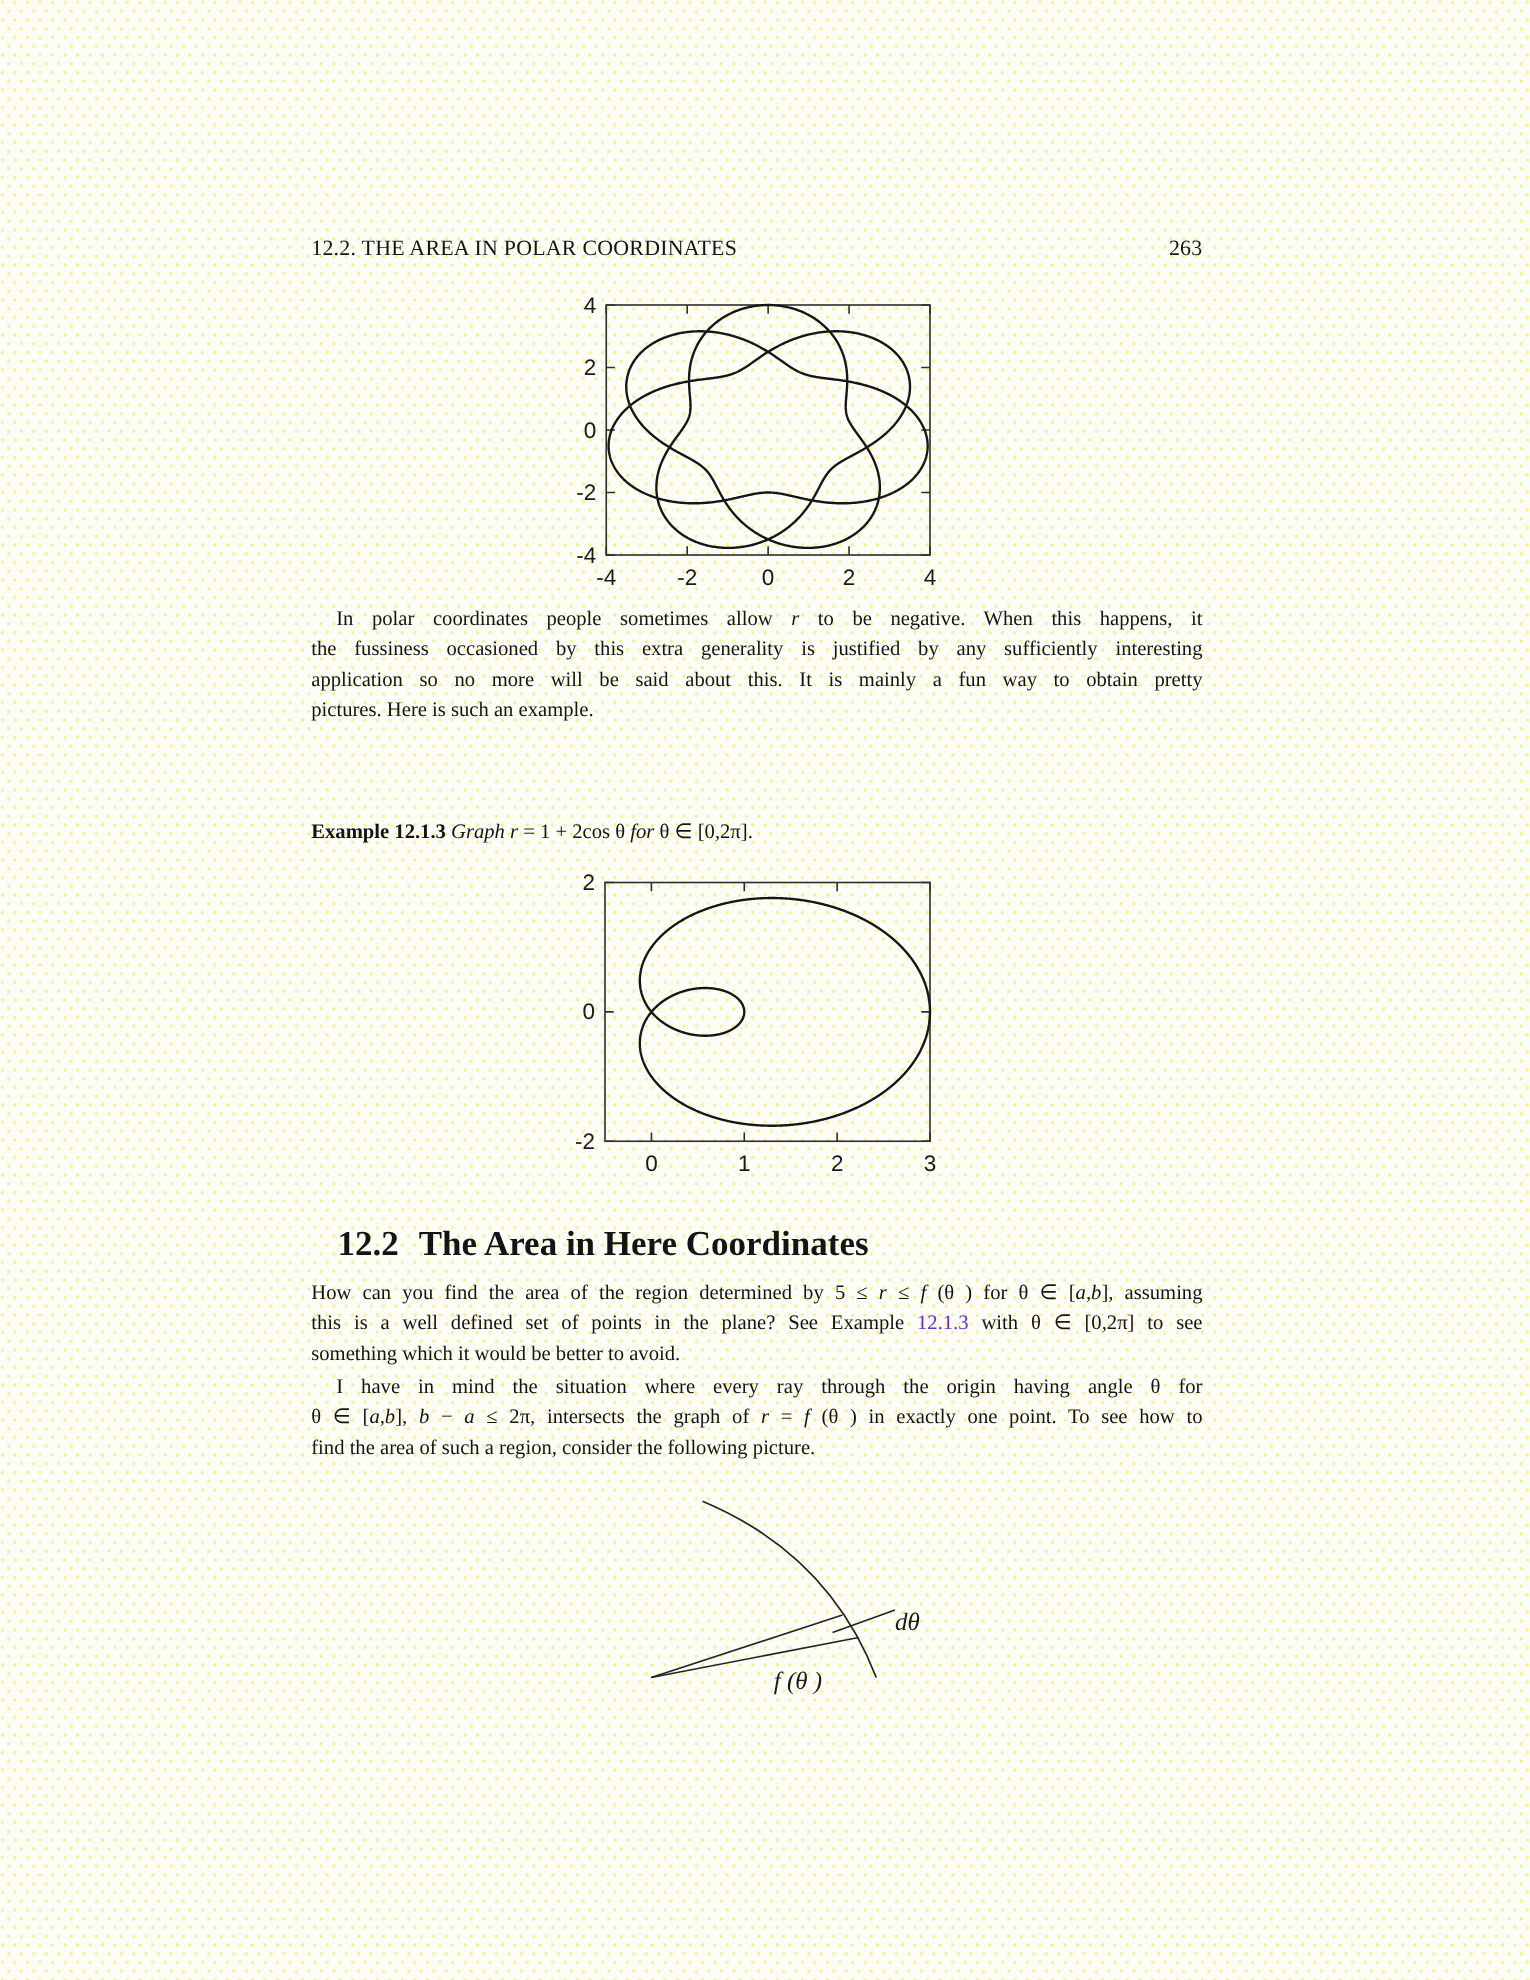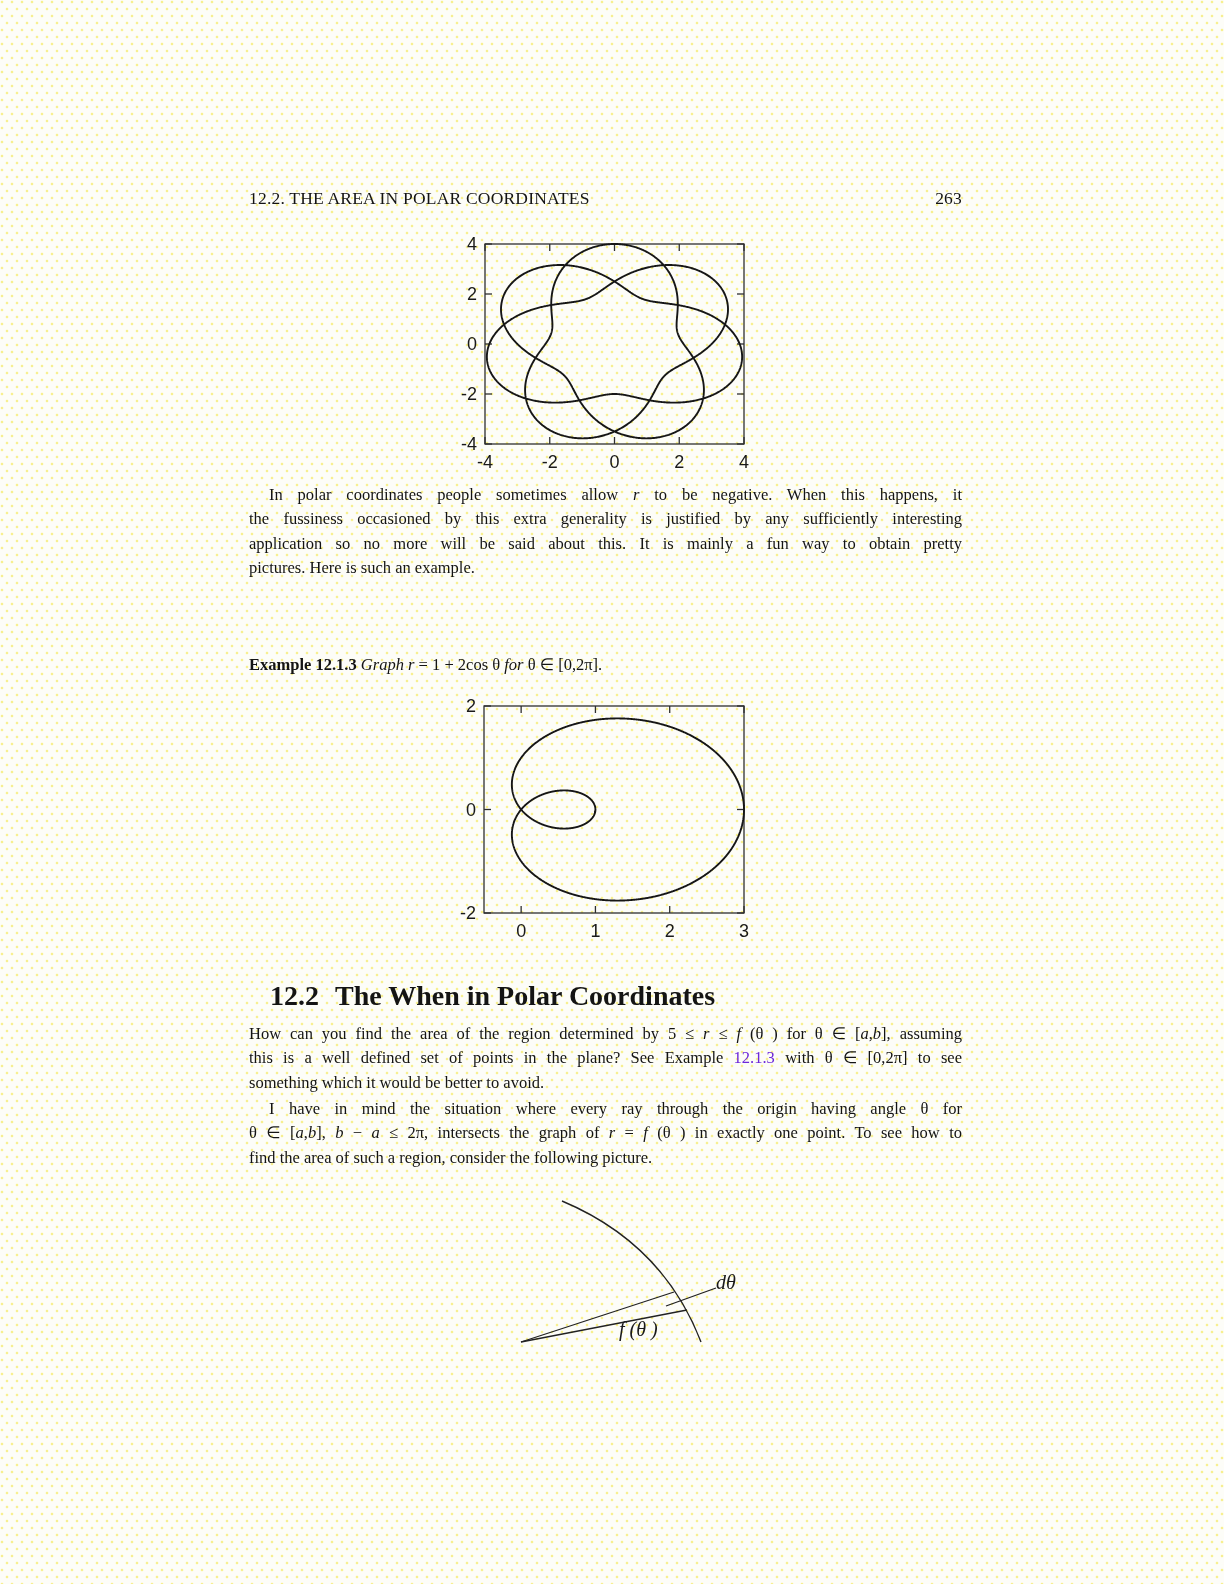--- a/index.html
+++ b/index.html
@@ -42,21 +42,21 @@
   }
   .fig{ position:absolute; }
   #fig1{ left:420px; top:230px; width:360px; height:256px; }
   #fig2{ left:420px; top:694px; width:360px; height:260px; }
   #diagram{ left:500px; top:1185px; width:320px; height:175px; }
   svg text{
     font-family:"Liberation Sans", sans-serif;
     font-size:18px; fill:#1a1a1a;
   }
   .dlabel{
-    position:absolute; font-style:italic; font-size:20px; color:#1a1a1a;
+    position:absolute; font-style:italic; font-size:20px; color:#1a1a1a;margin-top:16px;
   }
   #dtheta{ left:716px; top:1271px; }
   #ftheta{ left:619px; top:1318px; }
 </style>
 </head>
 <body>
 
 <div class="hdr">
   <span>12.2.  THE AREA IN POLAR COORDINATES</span>
   <span>263</span>
@@ -127,21 +127,21 @@
       <line x1="744" y1="809.5" x2="737" y2="809.5" stroke="#2f2f2f" stroke-width="1.3"></line>
       <text x="476" y="815.5" text-anchor="end">0</text>
       <line x1="484" y1="706" x2="491" y2="706" stroke="#2f2f2f" stroke-width="1.3"></line>
       <line x1="744" y1="706" x2="737" y2="706" stroke="#2f2f2f" stroke-width="1.3"></line>
       <text x="476" y="712" text-anchor="end">2</text>
       <path d="M744.00 809.50L744.00 809.09L743.99 808.69L743.99 808.28L743.98 807.87L743.97 807.47L743.95 807.06L743.94 806.66L743.92 806.25L743.90 805.84L743.87 805.44L743.85 805.03L743.82 804.63L743.78 804.22L743.75 803.81L743.71 803.41L743.67 803.00L743.63 802.60L743.59 802.19L743.54 801.79L743.49 801.38L743.44 800.98L743.38 800.57L743.33 800.17L743.27 799.76L743.21 799.36L743.14 798.96L743.07 798.55L743.00 798.15L742.93 797.75L742.86 797.34L742.78 796.94L742.70 796.54L742.62 796.14L742.53 795.74L742.44 795.33L742.35 794.93L742.26 794.53L742.17 794.13L742.07 793.73L741.97 793.33L741.87 792.93L741.76 792.53L741.65 792.13L741.54 791.73L741.43 791.34L741.32 790.94L741.20 790.54L741.08 790.14L740.96 789.75L740.83 789.35L740.71 788.96L740.58 788.56L740.44 788.17L740.31 787.77L740.17 787.38L740.03 786.98L739.89 786.59L739.75 786.20L739.60 785.80L739.45 785.41L739.30 785.02L739.14 784.63L738.99 784.24L738.83 783.85L738.67 783.46L738.50 783.07L738.34 782.68L738.17 782.30L738.00 781.91L737.82 781.52L737.65 781.14L737.47 780.75L737.29 780.37L737.10 779.98L736.92 779.60L736.73 779.22L736.54 778.84L736.35 778.45L736.15 778.07L735.95 777.69L735.75 777.31L735.55 776.93L735.35 776.55L735.14 776.18L734.93 775.80L734.72 775.42L734.51 775.05L734.29 774.67L734.07 774.30L733.85 773.93L733.63 773.55L733.40 773.18L733.17 772.81L732.94 772.44L732.71 772.07L732.48 771.70L732.24 771.33L732.00 770.96L731.76 770.60L731.52 770.23L731.27 769.87L731.02 769.50L730.77 769.14L730.52 768.78L730.26 768.41L730.01 768.05L729.75 767.69L729.49 767.33L729.22 766.97L728.96 766.62L728.69 766.26L728.42 765.90L728.15 765.55L727.87 765.20L727.59 764.84L727.31 764.49L727.03 764.14L726.75 763.79L726.46 763.44L726.18 763.09L725.89 762.74L725.60 762.40L725.30 762.05L725.01 761.71L724.71 761.36L724.41 761.02L724.10 760.68L723.80 760.34L723.49 760.00L723.18 759.66L722.87 759.32L722.56 758.98L722.25 758.65L721.93 758.31L721.61 757.98L721.29 757.65L720.97 757.32L720.64 756.98L720.31 756.66L719.99 756.33L719.65 756.00L719.32 755.67L718.99 755.35L718.65 755.02L718.31 754.70L717.97 754.38L717.63 754.06L717.28 753.74L716.94 753.42L716.59 753.10L716.24 752.79L715.88 752.47L715.53 752.16L715.17 751.85L714.82 751.53L714.46 751.22L714.09 750.91L713.73 750.61L713.37 750.30L713.00 749.99L712.63 749.69L712.26 749.39L711.89 749.08L711.51 748.78L711.14 748.48L710.76 748.18L710.38 747.89L710.00 747.59L709.61 747.30L709.23 747.00L708.84 746.71L708.45 746.42L708.06 746.13L707.67 745.84L707.28 745.56L706.88 745.27L706.48 744.99L706.08 744.70L705.68 744.42L705.28 744.14L704.88 743.86L704.47 743.58L704.07 743.31L703.66 743.03L703.25 742.76L702.83 742.48L702.42 742.21L702.01 741.94L701.59 741.67L701.17 741.41L700.75 741.14L700.33 740.88L699.91 740.61L699.48 740.35L699.06 740.09L698.63 739.83L698.20 739.57L697.77 739.32L697.34 739.06L696.90 738.81L696.47 738.56L696.03 738.31L695.60 738.06L695.16 737.81L694.72 737.56L694.27 737.32L693.83 737.07L693.39 736.83L692.94 736.59L692.49 736.35L692.04 736.11L691.59 735.88L691.14 735.64L690.69 735.41L690.23 735.18L689.78 734.95L689.32 734.72L688.86 734.49L688.41 734.26L687.94 734.04L687.48 733.82L687.02 733.59L686.56 733.37L686.09 733.16L685.62 732.94L685.15 732.72L684.69 732.51L684.22 732.30L683.74 732.09L683.27 731.88L682.80 731.67L682.32 731.46L681.85 731.26L681.37 731.05L680.89 730.85L680.41 730.65L679.93 730.45L679.45 730.25L678.97 730.06L678.48 729.86L678.00 729.67L677.51 729.48L677.03 729.29L676.54 729.10L676.05 728.92L675.56 728.73L675.07 728.55L674.58 728.37L674.08 728.19L673.59 728.01L673.10 727.83L672.60 727.66L672.10 727.48L671.61 727.31L671.11 727.14L670.61 726.97L670.11 726.81L669.61 726.64L669.11 726.48L668.60 726.31L668.10 726.15L667.60 725.99L667.09 725.84L666.59 725.68L666.08 725.53L665.57 725.37L665.06 725.22L664.56 725.07L664.05 724.92L663.54 724.78L663.03 724.63L662.51 724.49L662.00 724.35L661.49 724.21L660.98 724.07L660.46 723.94L659.95 723.80L659.43 723.67L658.92 723.54L658.40 723.41L657.88 723.28L657.36 723.15L656.85 723.03L656.33 722.90L655.81 722.78L655.29 722.66L654.77 722.54L654.24 722.43L653.72 722.31L653.20 722.20L652.68 722.09L652.16 721.98L651.63 721.87L651.11 721.76L650.58 721.66L650.06 721.55L649.53 721.45L649.01 721.35L648.48 721.25L647.96 721.16L647.43 721.06L646.90 720.97L646.38 720.88L645.85 720.79L645.32 720.70L644.79 720.61L644.26 720.53L643.73 720.44L643.21 720.36L642.68 720.28L642.15 720.20L641.62 720.13L641.09 720.05L640.56 719.98L640.03 719.91L639.49 719.84L638.96 719.77L638.43 719.70L637.90 719.64L637.37 719.58L636.84 719.51L636.31 719.45L635.78 719.40L635.24 719.34L634.71 719.29L634.18 719.23L633.65 719.18L633.12 719.13L632.58 719.08L632.05 719.04L631.52 718.99L630.99 718.95L630.46 718.91L629.92 718.87L629.39 718.83L628.86 718.79L628.33 718.76L627.80 718.72L627.26 718.69L626.73 718.66L626.20 718.64L625.67 718.61L625.14 718.58L624.61 718.56L624.08 718.54L623.55 718.52L623.02 718.50L622.48 718.49L621.95 718.47L621.42 718.46L620.89 718.45L620.36 718.44L619.84 718.43L619.31 718.42L618.78 718.42L618.25 718.41L617.72 718.41L617.19 718.41L616.66 718.41L616.14 718.42L615.61 718.42L615.08 718.43L614.56 718.44L614.03 718.45L613.51 718.46L612.98 718.47L612.45 718.48L611.93 718.50L611.41 718.52L610.88 718.54L610.36 718.56L609.84 718.58L609.31 718.61L608.79 718.63L608.27 718.66L607.75 718.69L607.23 718.72L606.71 718.75L606.19 718.79L605.67 718.82L605.15 718.86L604.64 718.90L604.12 718.94L603.60 718.98L603.09 719.02L602.57 719.07L602.06 719.12L601.54 719.16L601.03 719.21L600.52 719.27L600.01 719.32L599.49 719.37L598.98 719.43L598.47 719.49L597.96 719.55L597.46 719.61L596.95 719.67L596.44 719.73L595.93 719.80L595.43 719.87L594.92 719.93L594.42 720.00L593.92 720.08L593.41 720.15L592.91 720.22L592.41 720.30L591.91 720.38L591.41 720.46L590.91 720.54L590.42 720.62L589.92 720.70L589.42 720.79L588.93 720.88L588.43 720.96L587.94 721.05L587.45 721.14L586.96 721.24L586.47 721.33L585.98 721.43L585.49 721.52L585.00 721.62L584.52 721.72L584.03 721.82L583.55 721.93L583.06 722.03L582.58 722.14L582.10 722.24L581.62 722.35L581.14 722.46L580.66 722.57L580.18 722.69L579.71 722.80L579.23 722.92L578.76 723.03L578.28 723.15L577.81 723.27L577.34 723.39L576.87 723.52L576.40 723.64L575.94 723.77L575.47 723.89L575.01 724.02L574.54 724.15L574.08 724.28L573.62 724.41L573.16 724.55L572.70 724.68L572.24 724.82L571.78 724.96L571.33 725.10L570.87 725.24L570.42 725.38L569.97 725.52L569.52 725.67L569.07 725.81L568.62 725.96L568.18 726.11L567.73 726.26L567.29 726.41L566.85 726.56L566.40 726.71L565.96 726.87L565.53 727.02L565.09 727.18L564.65 727.34L564.22 727.50L563.79 727.66L563.35 727.82L562.92 727.99L562.49 728.15L562.07 728.32L561.64 728.48L561.22 728.65L560.79 728.82L560.37 728.99L559.95 729.16L559.53 729.34L559.12 729.51L558.70 729.69L558.29 729.86L557.87 730.04L557.46 730.22L557.05 730.40L556.64 730.58L556.24 730.77L555.83 730.95L555.43 731.13L555.03 731.32L554.62 731.51L554.23 731.70L553.83 731.89L553.43 732.08L553.04 732.27L552.64 732.46L552.25 732.65L551.86 732.85L551.48 733.04L551.09 733.24L550.70 733.44L550.32 733.64L549.94 733.84L549.56 734.04L549.18 734.24L548.81 734.45L548.43 734.65L548.06 734.85L547.69 735.06L547.32 735.27L546.95 735.48L546.58 735.69L546.22 735.90L545.85 736.11L545.49 736.32L545.13 736.53L544.77 736.75L544.42 736.96L544.06 737.18L543.71 737.40L543.36 737.61L543.01 737.83L542.66 738.05L542.32 738.27L541.97 738.49L541.63 738.72L541.29 738.94L540.95 739.16L540.61 739.39L540.28 739.62L539.95 739.84L539.61 740.07L539.28 740.30L538.96 740.53L538.63 740.76L538.31 740.99L537.98 741.22L537.66 741.46L537.34 741.69L537.03 741.92L536.71 742.16L536.40 742.40L536.09 742.63L535.78 742.87L535.47 743.11L535.17 743.35L534.86 743.59L534.56 743.83L534.26 744.07L533.96 744.31L533.66 744.56L533.37 744.80L533.08 745.04L532.79 745.29L532.50 745.53L532.21 745.78L531.93 746.03L531.64 746.28L531.36 746.52L531.08 746.77L530.81 747.02L530.53 747.27L530.26 747.53L529.99 747.78L529.72 748.03L529.45 748.28L529.18 748.54L528.92 748.79L528.66 749.05L528.40 749.30L528.14 749.56L527.89 749.81L527.63 750.07L527.38 750.33L527.13 750.59L526.88 750.85L526.64 751.11L526.39 751.37L526.15 751.63L525.91 751.89L525.67 752.15L525.44 752.41L525.20 752.67L524.97 752.94L524.74 753.20L524.51 753.47L524.29 753.73L524.06 753.99L523.84 754.26L523.62 754.53L523.41 754.79L523.19 755.06L522.98 755.33L522.76 755.59L522.55 755.86L522.35 756.13L522.14 756.40L521.94 756.67L521.74 756.94L521.54 757.21L521.34 757.48L521.14 757.75L520.95 758.02L520.76 758.29L520.57 758.56L520.38 758.84L520.20 759.11L520.01 759.38L519.83 759.66L519.65 759.93L519.48 760.20L519.30 760.48L519.13 760.75L518.96 761.02L518.79 761.30L518.62 761.57L518.46 761.85L518.29 762.13L518.13 762.40L517.97 762.68L517.82 762.95L517.66 763.23L517.51 763.51L517.36 763.78L517.21 764.06L517.06 764.34L516.92 764.62L516.78 764.89L516.64 765.17L516.50 765.45L516.36 765.73L516.23 766.01L516.10 766.28L515.97 766.56L515.84 766.84L515.71 767.12L515.59 767.40L515.47 767.68L515.35 767.96L515.23 768.23L515.11 768.51L515.00 768.79L514.89 769.07L514.78 769.35L514.67 769.63L514.57 769.91L514.46 770.19L514.36 770.47L514.26 770.75L514.17 771.03L514.07 771.31L513.98 771.59L513.89 771.87L513.80 772.15L513.71 772.42L513.63 772.70L513.54 772.98L513.46 773.26L513.38 773.54L513.31 773.82L513.23 774.10L513.16 774.38L513.09 774.66L513.02 774.94L512.95 775.22L512.89 775.49L512.82 775.77L512.76 776.05L512.70 776.33L512.65 776.61L512.59 776.88L512.54 777.16L512.49 777.44L512.44 777.72L512.39 777.99L512.35 778.27L512.31 778.55L512.26 778.82L512.23 779.10L512.19 779.38L512.15 779.65L512.12 779.93L512.09 780.21L512.06 780.48L512.03 780.76L512.01 781.03L511.98 781.30L511.96 781.58L511.94 781.85L511.93 782.13L511.91 782.40L511.90 782.67L511.89 782.95L511.88 783.22L511.87 783.49L511.86 783.76L511.86 784.04L511.86 784.31L511.86 784.58L511.86 784.85L511.86 785.12L511.87 785.39L511.88 785.66L511.89 785.93L511.90 786.20L511.91 786.46L511.93 786.73L511.94 787.00L511.96 787.27L511.98 787.53L512.00 787.80L512.03 788.07L512.06 788.33L512.08 788.60L512.11 788.86L512.15 789.13L512.18 789.39L512.21 789.65L512.25 789.92L512.29 790.18L512.33 790.44L512.37 790.70L512.42 790.96L512.47 791.22L512.51 791.48L512.56 791.74L512.62 792.00L512.67 792.26L512.72 792.52L512.78 792.77L512.84 793.03L512.90 793.29L512.96 793.54L513.03 793.80L513.09 794.05L513.16 794.30L513.23 794.56L513.30 794.81L513.37 795.06L513.45 795.31L513.52 795.56L513.60 795.81L513.68 796.06L513.76 796.31L513.85 796.56L513.93 796.81L514.02 797.06L514.10 797.30L514.19 797.55L514.29 797.79L514.38 798.04L514.47 798.28L514.57 798.53L514.67 798.77L514.77 799.01L514.87 799.25L514.97 799.49L515.07 799.73L515.18 799.97L515.29 800.21L515.40 800.44L515.51 800.68L515.62 800.92L515.73 801.15L515.85 801.39L515.97 801.62L516.08 801.85L516.20 802.09L516.32 802.32L516.45 802.55L516.57 802.78L516.70 803.01L516.83 803.24L516.95 803.46L517.09 803.69L517.22 803.92L517.35 804.14L517.49 804.37L517.62 804.59L517.76 804.81L517.90 805.04L518.04 805.26L518.18 805.48L518.33 805.70L518.47 805.92L518.62 806.13L518.76 806.35L518.91 806.57L519.06 806.78L519.22 807.00L519.37 807.21L519.52 807.42L519.68 807.63L519.84 807.85L520.00 808.06L520.16 808.26L520.32 808.47L520.48 808.68L520.64 808.89L520.81 809.09L520.98 809.30L521.14 809.50L521.31 809.70L521.48 809.90L521.65 810.11L521.83 810.31L522.00 810.50L522.18 810.70L522.35 810.90L522.53 811.10L522.71 811.29L522.89 811.49L523.07 811.68L523.25 811.87L523.44 812.06L523.62 812.25L523.81 812.44L523.99 812.63L524.18 812.82L524.37 813.00L524.56 813.19L524.75 813.37L524.95 813.56L525.14 813.74L525.34 813.92L525.53 814.10L525.73 814.28L525.93 814.46L526.13 814.64L526.33 814.81L526.53 814.99L526.73 815.16L526.93 815.34L527.14 815.51L527.34 815.68L527.55 815.85L527.76 816.02L527.97 816.19L528.18 816.36L528.39 816.52L528.60 816.69L528.81 816.85L529.02 817.01L529.24 817.18L529.45 817.34L529.67 817.50L529.88 817.65L530.10 817.81L530.32 817.97L530.54 818.12L530.76 818.28L530.98 818.43L531.20 818.58L531.42 818.73L531.65 818.88L531.87 819.03L532.10 819.18L532.32 819.33L532.55 819.47L532.78 819.62L533.01 819.76L533.23 819.90L533.46 820.04L533.69 820.18L533.93 820.32L534.16 820.46L534.39 820.60L534.62 820.73L534.86 820.87L535.09 821.00L535.33 821.13L535.56 821.26L535.80 821.39L536.04 821.52L536.27 821.65L536.51 821.77L536.75 821.90L536.99 822.02L537.23 822.15L537.47 822.27L537.71 822.39L537.96 822.51L538.20 822.63L538.44 822.74L538.69 822.86L538.93 822.98L539.17 823.09L539.42 823.20L539.67 823.31L539.91 823.42L540.16 823.53L540.41 823.64L540.65 823.75L540.90 823.85L541.15 823.96L541.40 824.06L541.65 824.16L541.90 824.26L542.15 824.36L542.40 824.46L542.65 824.56L542.90 824.66L543.15 824.75L543.40 824.85L543.66 824.94L543.91 825.03L544.16 825.12L544.42 825.21L544.67 825.30L544.92 825.39L545.18 825.47L545.43 825.56L545.69 825.64L545.94 825.72L546.20 825.80L546.45 825.88L546.71 825.96L546.96 826.04L547.22 826.12L547.48 826.19L547.73 826.27L547.99 826.34L548.25 826.41L548.50 826.48L548.76 826.55L549.02 826.62L549.27 826.69L549.53 826.75L549.79 826.82L550.05 826.88L550.30 826.94L550.56 827.00L550.82 827.06L551.08 827.12L551.34 827.18L551.59 827.24L551.85 827.29L552.11 827.35L552.37 827.40L552.63 827.45L552.88 827.50L553.14 827.55L553.40 827.60L553.66 827.65L553.92 827.69L554.17 827.74L554.43 827.78L554.69 827.82L554.95 827.87L555.21 827.91L555.46 827.95L555.72 827.98L555.98 828.02L556.23 828.06L556.49 828.09L556.75 828.12L557.01 828.16L557.26 828.19L557.52 828.22L557.77 828.25L558.03 828.27L558.29 828.30L558.54 828.32L558.80 828.35L559.05 828.37L559.31 828.39L559.56 828.41L559.82 828.43L560.07 828.45L560.32 828.47L560.58 828.49L560.83 828.50L561.08 828.52L561.33 828.53L561.59 828.54L561.84 828.55L562.09 828.56L562.34 828.57L562.59 828.58L562.84 828.58L563.09 828.59L563.34 828.59L563.59 828.59L563.84 828.60L564.09 828.60L564.34 828.60L564.58 828.59L564.83 828.59L565.08 828.59L565.32 828.58L565.57 828.58L565.81 828.57L566.06 828.56L566.30 828.55L566.55 828.54L566.79 828.53L567.03 828.52L567.28 828.51L567.52 828.49L567.76 828.48L568.00 828.46L568.24 828.44L568.48 828.42L568.72 828.40L568.95 828.38L569.19 828.36L569.43 828.34L569.67 828.31L569.90 828.29L570.14 828.26L570.37 828.24L570.60 828.21L570.84 828.18L571.07 828.15L571.30 828.12L571.53 828.09L571.76 828.05L571.99 828.02L572.22 827.98L572.45 827.95L572.68 827.91L572.90 827.87L573.13 827.83L573.35 827.79L573.58 827.75L573.80 827.71L574.03 827.67L574.25 827.62L574.47 827.58L574.69 827.53L574.91 827.49L575.13 827.44L575.35 827.39L575.56 827.34L575.78 827.29L576.00 827.24L576.21 827.19L576.43 827.13L576.64 827.08L576.85 827.02L577.06 826.97L577.27 826.91L577.48 826.85L577.69 826.79L577.90 826.73L578.10 826.67L578.31 826.61L578.52 826.55L578.72 826.48L578.92 826.42L579.12 826.35L579.33 826.29L579.53 826.22L579.72 826.15L579.92 826.09L580.12 826.02L580.32 825.95L580.51 825.87L580.71 825.80L580.90 825.73L581.09 825.66L581.28 825.58L581.47 825.51L581.66 825.43L581.85 825.35L582.04 825.28L582.22 825.20L582.41 825.12L582.59 825.04L582.77 824.96L582.95 824.88L583.13 824.79L583.31 824.71L583.49 824.63L583.67 824.54L583.85 824.46L584.02 824.37L584.19 824.28L584.37 824.19L584.54 824.11L584.71 824.02L584.88 823.93L585.05 823.84L585.21 823.74L585.38 823.65L585.54 823.56L585.71 823.47L585.87 823.37L586.03 823.28L586.19 823.18L586.35 823.08L586.50 822.99L586.66 822.89L586.81 822.79L586.97 822.69L587.12 822.59L587.27 822.49L587.42 822.39L587.57 822.29L587.72 822.19L587.86 822.08L588.01 821.98L588.15 821.88L588.29 821.77L588.43 821.67L588.57 821.56L588.71 821.45L588.85 821.35L588.98 821.24L589.12 821.13L589.25 821.02L589.38 820.91L589.51 820.80L589.64 820.69L589.77 820.58L589.90 820.47L590.02 820.36L590.15 820.25L590.27 820.13L590.39 820.02L590.51 819.90L590.63 819.79L590.75 819.67L590.86 819.56L590.98 819.44L591.09 819.33L591.20 819.21L591.31 819.09L591.42 818.97L591.53 818.85L591.63 818.73L591.74 818.61L591.84 818.49L591.94 818.37L592.04 818.25L592.14 818.13L592.24 818.01L592.34 817.89L592.43 817.77L592.52 817.64L592.62 817.52L592.71 817.40L592.80 817.27L592.88 817.15L592.97 817.02L593.05 816.90L593.14 816.77L593.22 816.65L593.30 816.52L593.38 816.39L593.46 816.27L593.53 816.14L593.61 816.01L593.68 815.88L593.75 815.76L593.82 815.63L593.89 815.50L593.96 815.37L594.02 815.24L594.09 815.11L594.15 814.98L594.21 814.85L594.27 814.72L594.33 814.59L594.39 814.46L594.44 814.33L594.50 814.20L594.55 814.06L594.60 813.93L594.65 813.80L594.70 813.67L594.74 813.54L594.79 813.40L594.83 813.27L594.87 813.14L594.91 813.00L594.95 812.87L594.99 812.74L595.03 812.60L595.06 812.47L595.09 812.34L595.12 812.20L595.15 812.07L595.18 811.93L595.21 811.80L595.23 811.66L595.26 811.53L595.28 811.39L595.30 811.26L595.32 811.12L595.34 810.99L595.35 810.85L595.37 810.72L595.38 810.58L595.39 810.45L595.40 810.31L595.41 810.18L595.42 810.04L595.42 809.91L595.43 809.77L595.43 809.64L595.43 809.50L595.43 809.36L595.43 809.23L595.42 809.09L595.42 808.96L595.41 808.82L595.40 808.69L595.39 808.55L595.38 808.42L595.37 808.28L595.35 808.15L595.34 808.01L595.32 807.88L595.30 807.74L595.28 807.61L595.26 807.47L595.23 807.34L595.21 807.20L595.18 807.07L595.15 806.93L595.12 806.80L595.09 806.66L595.06 806.53L595.03 806.40L594.99 806.26L594.95 806.13L594.91 806.00L594.87 805.86L594.83 805.73L594.79 805.60L594.74 805.46L594.70 805.33L594.65 805.20L594.60 805.07L594.55 804.94L594.50 804.80L594.44 804.67L594.39 804.54L594.33 804.41L594.27 804.28L594.21 804.15L594.15 804.02L594.09 803.89L594.02 803.76L593.96 803.63L593.89 803.50L593.82 803.37L593.75 803.24L593.68 803.12L593.61 802.99L593.53 802.86L593.46 802.73L593.38 802.61L593.30 802.48L593.22 802.35L593.14 802.23L593.05 802.10L592.97 801.98L592.88 801.85L592.80 801.73L592.71 801.60L592.62 801.48L592.52 801.36L592.43 801.23L592.34 801.11L592.24 800.99L592.14 800.87L592.04 800.75L591.94 800.63L591.84 800.51L591.74 800.39L591.63 800.27L591.53 800.15L591.42 800.03L591.31 799.91L591.20 799.79L591.09 799.67L590.98 799.56L590.86 799.44L590.75 799.33L590.63 799.21L590.51 799.10L590.39 798.98L590.27 798.87L590.15 798.75L590.02 798.64L589.90 798.53L589.77 798.42L589.64 798.31L589.51 798.20L589.38 798.09L589.25 797.98L589.12 797.87L588.98 797.76L588.85 797.65L588.71 797.55L588.57 797.44L588.43 797.33L588.29 797.23L588.15 797.12L588.01 797.02L587.86 796.92L587.72 796.81L587.57 796.71L587.42 796.61L587.27 796.51L587.12 796.41L586.97 796.31L586.81 796.21L586.66 796.11L586.50 796.01L586.35 795.92L586.19 795.82L586.03 795.72L585.87 795.63L585.71 795.53L585.54 795.44L585.38 795.35L585.21 795.26L585.05 795.16L584.88 795.07L584.71 794.98L584.54 794.89L584.37 794.81L584.19 794.72L584.02 794.63L583.85 794.54L583.67 794.46L583.49 794.37L583.31 794.29L583.13 794.21L582.95 794.12L582.77 794.04L582.59 793.96L582.41 793.88L582.22 793.80L582.04 793.72L581.85 793.65L581.66 793.57L581.47 793.49L581.28 793.42L581.09 793.34L580.90 793.27L580.71 793.20L580.51 793.13L580.32 793.05L580.12 792.98L579.92 792.91L579.72 792.85L579.53 792.78L579.33 792.71L579.12 792.65L578.92 792.58L578.72 792.52L578.52 792.45L578.31 792.39L578.10 792.33L577.90 792.27L577.69 792.21L577.48 792.15L577.27 792.09L577.06 792.03L576.85 791.98L576.64 791.92L576.43 791.87L576.21 791.81L576.00 791.76L575.78 791.71L575.56 791.66L575.35 791.61L575.13 791.56L574.91 791.51L574.69 791.47L574.47 791.42L574.25 791.38L574.03 791.33L573.80 791.29L573.58 791.25L573.35 791.21L573.13 791.17L572.90 791.13L572.68 791.09L572.45 791.05L572.22 791.02L571.99 790.98L571.76 790.95L571.53 790.91L571.30 790.88L571.07 790.85L570.84 790.82L570.60 790.79L570.37 790.76L570.14 790.74L569.90 790.71L569.67 790.69L569.43 790.66L569.19 790.64L568.95 790.62L568.72 790.60L568.48 790.58L568.24 790.56L568.00 790.54L567.76 790.52L567.52 790.51L567.28 790.49L567.03 790.48L566.79 790.47L566.55 790.46L566.30 790.45L566.06 790.44L565.81 790.43L565.57 790.42L565.32 790.42L565.08 790.41L564.83 790.41L564.58 790.41L564.34 790.40L564.09 790.40L563.84 790.40L563.59 790.41L563.34 790.41L563.09 790.41L562.84 790.42L562.59 790.42L562.34 790.43L562.09 790.44L561.84 790.45L561.59 790.46L561.33 790.47L561.08 790.48L560.83 790.50L560.58 790.51L560.32 790.53L560.07 790.55L559.82 790.57L559.56 790.59L559.31 790.61L559.05 790.63L558.80 790.65L558.54 790.68L558.29 790.70L558.03 790.73L557.77 790.75L557.52 790.78L557.26 790.81L557.01 790.84L556.75 790.88L556.49 790.91L556.23 790.94L555.98 790.98L555.72 791.02L555.46 791.05L555.21 791.09L554.95 791.13L554.69 791.18L554.43 791.22L554.17 791.26L553.92 791.31L553.66 791.35L553.40 791.40L553.14 791.45L552.88 791.50L552.63 791.55L552.37 791.60L552.11 791.65L551.85 791.71L551.59 791.76L551.34 791.82L551.08 791.88L550.82 791.94L550.56 792.00L550.30 792.06L550.05 792.12L549.79 792.18L549.53 792.25L549.27 792.31L549.02 792.38L548.76 792.45L548.50 792.52L548.25 792.59L547.99 792.66L547.73 792.73L547.48 792.81L547.22 792.88L546.96 792.96L546.71 793.04L546.45 793.12L546.20 793.20L545.94 793.28L545.69 793.36L545.43 793.44L545.18 793.53L544.92 793.61L544.67 793.70L544.42 793.79L544.16 793.88L543.91 793.97L543.66 794.06L543.40 794.15L543.15 794.25L542.90 794.34L542.65 794.44L542.40 794.54L542.15 794.64L541.90 794.74L541.65 794.84L541.40 794.94L541.15 795.04L540.90 795.15L540.65 795.25L540.41 795.36L540.16 795.47L539.91 795.58L539.67 795.69L539.42 795.80L539.17 795.91L538.93 796.02L538.69 796.14L538.44 796.26L538.20 796.37L537.96 796.49L537.71 796.61L537.47 796.73L537.23 796.85L536.99 796.98L536.75 797.10L536.51 797.23L536.27 797.35L536.04 797.48L535.80 797.61L535.56 797.74L535.33 797.87L535.09 798.00L534.86 798.13L534.62 798.27L534.39 798.40L534.16 798.54L533.93 798.68L533.69 798.82L533.46 798.96L533.23 799.10L533.01 799.24L532.78 799.38L532.55 799.53L532.32 799.67L532.10 799.82L531.87 799.97L531.65 800.12L531.42 800.27L531.20 800.42L530.98 800.57L530.76 800.72L530.54 800.88L530.32 801.03L530.10 801.19L529.88 801.35L529.67 801.50L529.45 801.66L529.24 801.82L529.02 801.99L528.81 802.15L528.60 802.31L528.39 802.48L528.18 802.64L527.97 802.81L527.76 802.98L527.55 803.15L527.34 803.32L527.14 803.49L526.93 803.66L526.73 803.84L526.53 804.01L526.33 804.19L526.13 804.36L525.93 804.54L525.73 804.72L525.53 804.90L525.34 805.08L525.14 805.26L524.95 805.44L524.75 805.63L524.56 805.81L524.37 806.00L524.18 806.18L523.99 806.37L523.81 806.56L523.62 806.75L523.44 806.94L523.25 807.13L523.07 807.32L522.89 807.51L522.71 807.71L522.53 807.90L522.35 808.10L522.18 808.30L522.00 808.50L521.83 808.69L521.65 808.89L521.48 809.10L521.31 809.30L521.14 809.50L520.98 809.70L520.81 809.91L520.64 810.11L520.48 810.32L520.32 810.53L520.16 810.74L520.00 810.94L519.84 811.15L519.68 811.37L519.52 811.58L519.37 811.79L519.22 812.00L519.06 812.22L518.91 812.43L518.76 812.65L518.62 812.87L518.47 813.08L518.33 813.30L518.18 813.52L518.04 813.74L517.90 813.96L517.76 814.19L517.62 814.41L517.49 814.63L517.35 814.86L517.22 815.08L517.09 815.31L516.95 815.54L516.83 815.76L516.70 815.99L516.57 816.22L516.45 816.45L516.32 816.68L516.20 816.91L516.08 817.15L515.97 817.38L515.85 817.61L515.73 817.85L515.62 818.08L515.51 818.32L515.40 818.56L515.29 818.79L515.18 819.03L515.07 819.27L514.97 819.51L514.87 819.75L514.77 819.99L514.67 820.23L514.57 820.47L514.47 820.72L514.38 820.96L514.29 821.21L514.19 821.45L514.10 821.70L514.02 821.94L513.93 822.19L513.85 822.44L513.76 822.69L513.68 822.94L513.60 823.19L513.52 823.44L513.45 823.69L513.37 823.94L513.30 824.19L513.23 824.44L513.16 824.70L513.09 824.95L513.03 825.20L512.96 825.46L512.90 825.71L512.84 825.97L512.78 826.23L512.72 826.48L512.67 826.74L512.62 827.00L512.56 827.26L512.51 827.52L512.47 827.78L512.42 828.04L512.37 828.30L512.33 828.56L512.29 828.82L512.25 829.08L512.21 829.35L512.18 829.61L512.15 829.87L512.11 830.14L512.08 830.40L512.06 830.67L512.03 830.93L512.00 831.20L511.98 831.47L511.96 831.73L511.94 832.00L511.93 832.27L511.91 832.54L511.90 832.80L511.89 833.07L511.88 833.34L511.87 833.61L511.86 833.88L511.86 834.15L511.86 834.42L511.86 834.69L511.86 834.96L511.86 835.24L511.87 835.51L511.88 835.78L511.89 836.05L511.90 836.33L511.91 836.60L511.93 836.87L511.94 837.15L511.96 837.42L511.98 837.70L512.01 837.97L512.03 838.24L512.06 838.52L512.09 838.79L512.12 839.07L512.15 839.35L512.19 839.62L512.23 839.90L512.26 840.18L512.31 840.45L512.35 840.73L512.39 841.01L512.44 841.28L512.49 841.56L512.54 841.84L512.59 842.12L512.65 842.39L512.70 842.67L512.76 842.95L512.82 843.23L512.89 843.51L512.95 843.78L513.02 844.06L513.09 844.34L513.16 844.62L513.23 844.90L513.31 845.18L513.38 845.46L513.46 845.74L513.54 846.02L513.63 846.30L513.71 846.58L513.80 846.85L513.89 847.13L513.98 847.41L514.07 847.69L514.17 847.97L514.26 848.25L514.36 848.53L514.46 848.81L514.57 849.09L514.67 849.37L514.78 849.65L514.89 849.93L515.00 850.21L515.11 850.49L515.23 850.77L515.35 851.04L515.47 851.32L515.59 851.60L515.71 851.88L515.84 852.16L515.97 852.44L516.10 852.72L516.23 852.99L516.36 853.27L516.50 853.55L516.64 853.83L516.78 854.11L516.92 854.38L517.06 854.66L517.21 854.94L517.36 855.22L517.51 855.49L517.66 855.77L517.82 856.05L517.97 856.32L518.13 856.60L518.29 856.87L518.46 857.15L518.62 857.43L518.79 857.70L518.96 857.98L519.13 858.25L519.30 858.52L519.48 858.80L519.65 859.07L519.83 859.34L520.01 859.62L520.20 859.89L520.38 860.16L520.57 860.44L520.76 860.71L520.95 860.98L521.14 861.25L521.34 861.52L521.54 861.79L521.74 862.06L521.94 862.33L522.14 862.60L522.35 862.87L522.55 863.14L522.76 863.41L522.98 863.67L523.19 863.94L523.41 864.21L523.62 864.47L523.84 864.74L524.06 865.01L524.29 865.27L524.51 865.53L524.74 865.80L524.97 866.06L525.20 866.33L525.44 866.59L525.67 866.85L525.91 867.11L526.15 867.37L526.39 867.63L526.64 867.89L526.88 868.15L527.13 868.41L527.38 868.67L527.63 868.93L527.89 869.19L528.14 869.44L528.40 869.70L528.66 869.95L528.92 870.21L529.18 870.46L529.45 870.72L529.72 870.97L529.99 871.22L530.26 871.47L530.53 871.73L530.81 871.98L531.08 872.23L531.36 872.48L531.64 872.72L531.93 872.97L532.21 873.22L532.50 873.47L532.79 873.71L533.08 873.96L533.37 874.20L533.66 874.44L533.96 874.69L534.26 874.93L534.56 875.17L534.86 875.41L535.17 875.65L535.47 875.89L535.78 876.13L536.09 876.37L536.40 876.60L536.71 876.84L537.03 877.08L537.34 877.31L537.66 877.54L537.98 877.78L538.31 878.01L538.63 878.24L538.96 878.47L539.28 878.70L539.61 878.93L539.95 879.16L540.28 879.38L540.61 879.61L540.95 879.84L541.29 880.06L541.63 880.28L541.97 880.51L542.32 880.73L542.66 880.95L543.01 881.17L543.36 881.39L543.71 881.60L544.06 881.82L544.42 882.04L544.77 882.25L545.13 882.47L545.49 882.68L545.85 882.89L546.22 883.10L546.58 883.31L546.95 883.52L547.32 883.73L547.69 883.94L548.06 884.15L548.43 884.35L548.81 884.55L549.18 884.76L549.56 884.96L549.94 885.16L550.32 885.36L550.70 885.56L551.09 885.76L551.48 885.96L551.86 886.15L552.25 886.35L552.64 886.54L553.04 886.73L553.43 886.92L553.83 887.11L554.23 887.30L554.62 887.49L555.03 887.68L555.43 887.87L555.83 888.05L556.24 888.23L556.64 888.42L557.05 888.60L557.46 888.78L557.87 888.96L558.29 889.14L558.70 889.31L559.12 889.49L559.53 889.66L559.95 889.84L560.37 890.01L560.79 890.18L561.22 890.35L561.64 890.52L562.07 890.68L562.49 890.85L562.92 891.01L563.35 891.18L563.79 891.34L564.22 891.50L564.65 891.66L565.09 891.82L565.53 891.98L565.96 892.13L566.40 892.29L566.85 892.44L567.29 892.59L567.73 892.74L568.18 892.89L568.62 893.04L569.07 893.19L569.52 893.33L569.97 893.48L570.42 893.62L570.87 893.76L571.33 893.90L571.78 894.04L572.24 894.18L572.70 894.32L573.16 894.45L573.62 894.59L574.08 894.72L574.54 894.85L575.01 894.98L575.47 895.11L575.94 895.23L576.40 895.36L576.87 895.48L577.34 895.61L577.81 895.73L578.28 895.85L578.76 895.97L579.23 896.08L579.71 896.20L580.18 896.31L580.66 896.43L581.14 896.54L581.62 896.65L582.10 896.76L582.58 896.86L583.06 896.97L583.55 897.07L584.03 897.18L584.52 897.28L585.00 897.38L585.49 897.48L585.98 897.57L586.47 897.67L586.96 897.76L587.45 897.86L587.94 897.95L588.43 898.04L588.93 898.12L589.42 898.21L589.92 898.30L590.42 898.38L590.91 898.46L591.41 898.54L591.91 898.62L592.41 898.70L592.91 898.78L593.41 898.85L593.92 898.92L594.42 899.00L594.92 899.07L595.43 899.13L595.93 899.20L596.44 899.27L596.95 899.33L597.46 899.39L597.96 899.45L598.47 899.51L598.98 899.57L599.49 899.63L600.01 899.68L600.52 899.73L601.03 899.79L601.54 899.84L602.06 899.88L602.57 899.93L603.09 899.98L603.60 900.02L604.12 900.06L604.64 900.10L605.15 900.14L605.67 900.18L606.19 900.21L606.71 900.25L607.23 900.28L607.75 900.31L608.27 900.34L608.79 900.37L609.31 900.39L609.84 900.42L610.36 900.44L610.88 900.46L611.41 900.48L611.93 900.50L612.45 900.52L612.98 900.53L613.51 900.54L614.03 900.55L614.56 900.56L615.08 900.57L615.61 900.58L616.14 900.58L616.66 900.59L617.19 900.59L617.72 900.59L618.25 900.59L618.78 900.58L619.31 900.58L619.84 900.57L620.36 900.56L620.89 900.55L621.42 900.54L621.95 900.53L622.48 900.51L623.02 900.50L623.55 900.48L624.08 900.46L624.61 900.44L625.14 900.42L625.67 900.39L626.20 900.36L626.73 900.34L627.26 900.31L627.80 900.28L628.33 900.24L628.86 900.21L629.39 900.17L629.92 900.13L630.46 900.09L630.99 900.05L631.52 900.01L632.05 899.96L632.58 899.92L633.12 899.87L633.65 899.82L634.18 899.77L634.71 899.71L635.24 899.66L635.78 899.60L636.31 899.55L636.84 899.49L637.37 899.42L637.90 899.36L638.43 899.30L638.96 899.23L639.49 899.16L640.03 899.09L640.56 899.02L641.09 898.95L641.62 898.87L642.15 898.80L642.68 898.72L643.21 898.64L643.73 898.56L644.26 898.47L644.79 898.39L645.32 898.30L645.85 898.21L646.38 898.12L646.90 898.03L647.43 897.94L647.96 897.84L648.48 897.75L649.01 897.65L649.53 897.55L650.06 897.45L650.58 897.34L651.11 897.24L651.63 897.13L652.16 897.02L652.68 896.91L653.20 896.80L653.72 896.69L654.24 896.57L654.77 896.46L655.29 896.34L655.81 896.22L656.33 896.10L656.85 895.97L657.36 895.85L657.88 895.72L658.40 895.59L658.92 895.46L659.43 895.33L659.95 895.20L660.46 895.06L660.98 894.93L661.49 894.79L662.00 894.65L662.51 894.51L663.03 894.37L663.54 894.22L664.05 894.08L664.56 893.93L665.06 893.78L665.57 893.63L666.08 893.47L666.59 893.32L667.09 893.16L667.60 893.01L668.10 892.85L668.60 892.69L669.11 892.52L669.61 892.36L670.11 892.19L670.61 892.03L671.11 891.86L671.61 891.69L672.10 891.52L672.60 891.34L673.10 891.17L673.59 890.99L674.08 890.81L674.58 890.63L675.07 890.45L675.56 890.27L676.05 890.08L676.54 889.90L677.03 889.71L677.51 889.52L678.00 889.33L678.48 889.14L678.97 888.94L679.45 888.75L679.93 888.55L680.41 888.35L680.89 888.15L681.37 887.95L681.85 887.74L682.32 887.54L682.80 887.33L683.27 887.12L683.74 886.91L684.22 886.70L684.69 886.49L685.15 886.28L685.62 886.06L686.09 885.84L686.56 885.63L687.02 885.41L687.48 885.18L687.94 884.96L688.41 884.74L688.86 884.51L689.32 884.28L689.78 884.05L690.23 883.82L690.69 883.59L691.14 883.36L691.59 883.12L692.04 882.89L692.49 882.65L692.94 882.41L693.39 882.17L693.83 881.93L694.27 881.68L694.72 881.44L695.16 881.19L695.60 880.94L696.03 880.69L696.47 880.44L696.90 880.19L697.34 879.94L697.77 879.68L698.20 879.43L698.63 879.17L699.06 878.91L699.48 878.65L699.91 878.39L700.33 878.12L700.75 877.86L701.17 877.59L701.59 877.33L702.01 877.06L702.42 876.79L702.83 876.52L703.25 876.24L703.66 875.97L704.07 875.69L704.47 875.42L704.88 875.14L705.28 874.86L705.68 874.58L706.08 874.30L706.48 874.01L706.88 873.73L707.28 873.44L707.67 873.16L708.06 872.87L708.45 872.58L708.84 872.29L709.23 872.00L709.61 871.70L710.00 871.41L710.38 871.11L710.76 870.82L711.14 870.52L711.51 870.22L711.89 869.92L712.26 869.61L712.63 869.31L713.00 869.01L713.37 868.70L713.73 868.39L714.09 868.09L714.46 867.78L714.82 867.47L715.17 867.15L715.53 866.84L715.88 866.53L716.24 866.21L716.59 865.90L716.94 865.58L717.28 865.26L717.63 864.94L717.97 864.62L718.31 864.30L718.65 863.98L718.99 863.65L719.32 863.33L719.65 863.00L719.99 862.67L720.31 862.34L720.64 862.02L720.97 861.68L721.29 861.35L721.61 861.02L721.93 860.69L722.25 860.35L722.56 860.02L722.87 859.68L723.18 859.34L723.49 859.00L723.80 858.66L724.10 858.32L724.41 857.98L724.71 857.64L725.01 857.29L725.30 856.95L725.60 856.60L725.89 856.26L726.18 855.91L726.46 855.56L726.75 855.21L727.03 854.86L727.31 854.51L727.59 854.16L727.87 853.80L728.15 853.45L728.42 853.10L728.69 852.74L728.96 852.38L729.22 852.03L729.49 851.67L729.75 851.31L730.01 850.95L730.26 850.59L730.52 850.22L730.77 849.86L731.02 849.50L731.27 849.13L731.52 848.77L731.76 848.40L732.00 848.04L732.24 847.67L732.48 847.30L732.71 846.93L732.94 846.56L733.17 846.19L733.40 845.82L733.63 845.45L733.85 845.07L734.07 844.70L734.29 844.33L734.51 843.95L734.72 843.58L734.93 843.20L735.14 842.82L735.35 842.45L735.55 842.07L735.75 841.69L735.95 841.31L736.15 840.93L736.35 840.55L736.54 840.16L736.73 839.78L736.92 839.40L737.10 839.02L737.29 838.63L737.47 838.25L737.65 837.86L737.82 837.48L738.00 837.09L738.17 836.70L738.34 836.32L738.50 835.93L738.67 835.54L738.83 835.15L738.99 834.76L739.14 834.37L739.30 833.98L739.45 833.59L739.60 833.20L739.75 832.80L739.89 832.41L740.03 832.02L740.17 831.62L740.31 831.23L740.44 830.83L740.58 830.44L740.71 830.04L740.83 829.65L740.96 829.25L741.08 828.86L741.20 828.46L741.32 828.06L741.43 827.66L741.54 827.27L741.65 826.87L741.76 826.47L741.87 826.07L741.97 825.67L742.07 825.27L742.17 824.87L742.26 824.47L742.35 824.07L742.44 823.67L742.53 823.26L742.62 822.86L742.70 822.46L742.78 822.06L742.86 821.66L742.93 821.25L743.00 820.85L743.07 820.45L743.14 820.04L743.21 819.64L743.27 819.24L743.33 818.83L743.38 818.43L743.44 818.02L743.49 817.62L743.54 817.21L743.59 816.81L743.63 816.40L743.67 816.00L743.71 815.59L743.75 815.19L743.78 814.78L743.82 814.37L743.85 813.97L743.87 813.56L743.90 813.16L743.92 812.75L743.94 812.34L743.95 811.94L743.97 811.53L743.98 811.13L743.99 810.72L743.99 810.31L744.00 809.91L744.00 809.50" fill="none" stroke="#161616" stroke-width="1.9"></path>
     </svg></div>
 
 <div class="sec-head">
   <span>12.2</span>
-  <span>The When in Polar Coordinates</span>
+  <span>The Area in Here Coordinates</span>
 </div>
 
 <div id="para2" class="para">
     <div class="tline"><span>How can you find the area of the region determined by 5 ≤ </span><span class="it">r</span><span> ≤ </span><span class="it">f</span><span> (θ ) for θ ∈ [</span><span class="it">a</span><span>,</span><span class="it">b</span><span>], assuming</span></div>
     <div class="tline"><span>this is a well defined set of points in the plane? See Example </span><span class="lk">12.1.3</span><span> with θ ∈ [0,2π] to see</span></div>
     <div class="tline last"><span>something which it would be better to avoid.</span></div>
   </div>
 
 <div id="para3" class="para">
     <div class="tline" style="text-indent: 20px;"><span>I have in mind the situation where every ray through the origin having angle θ for</span></div>

